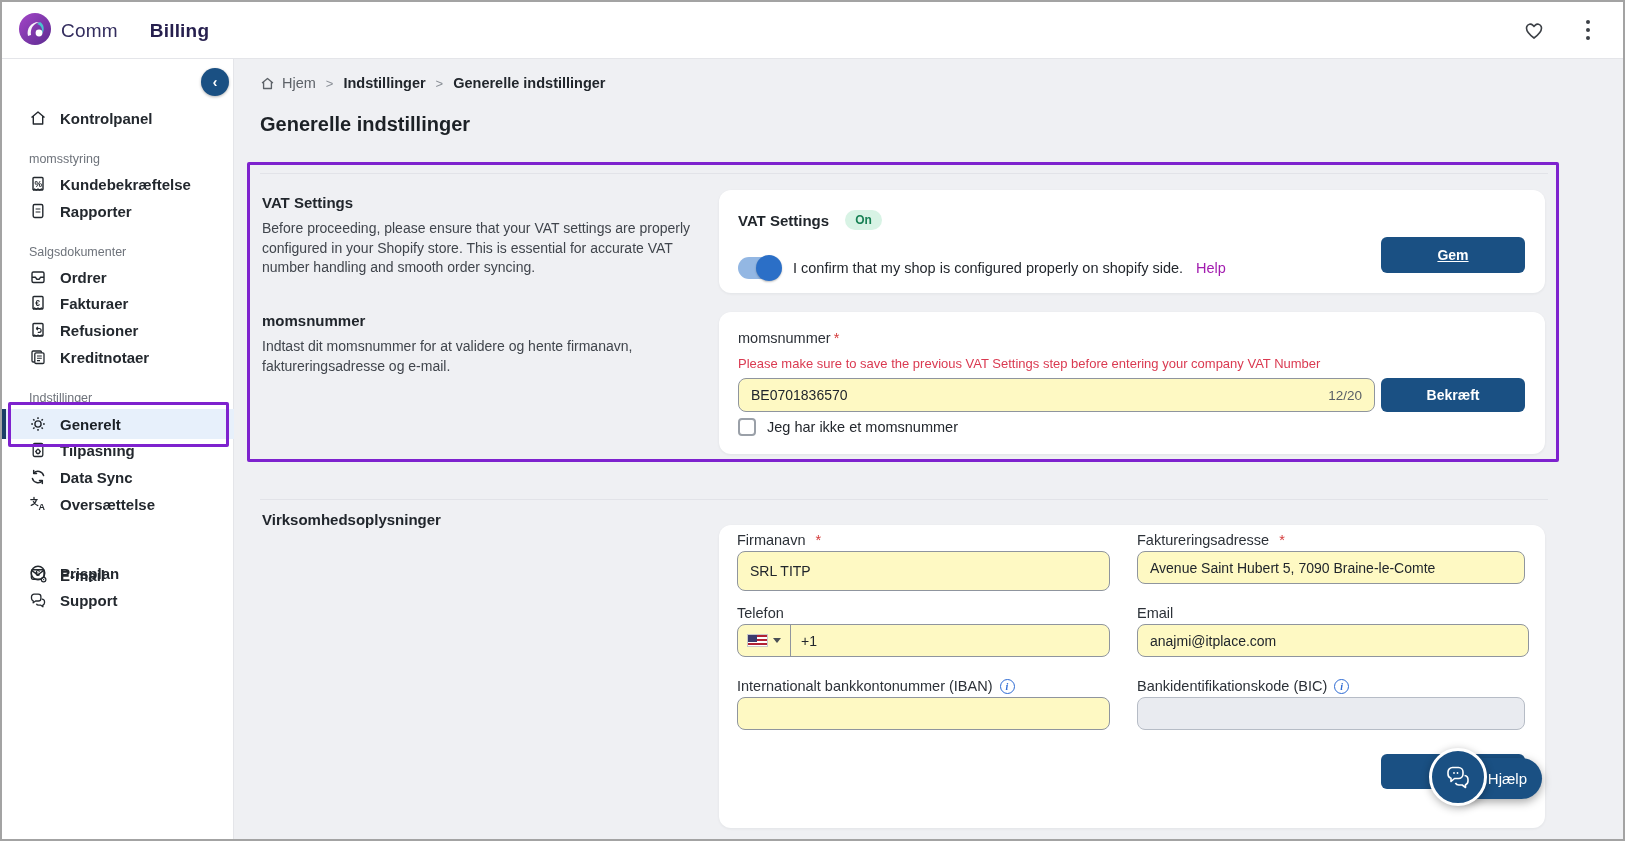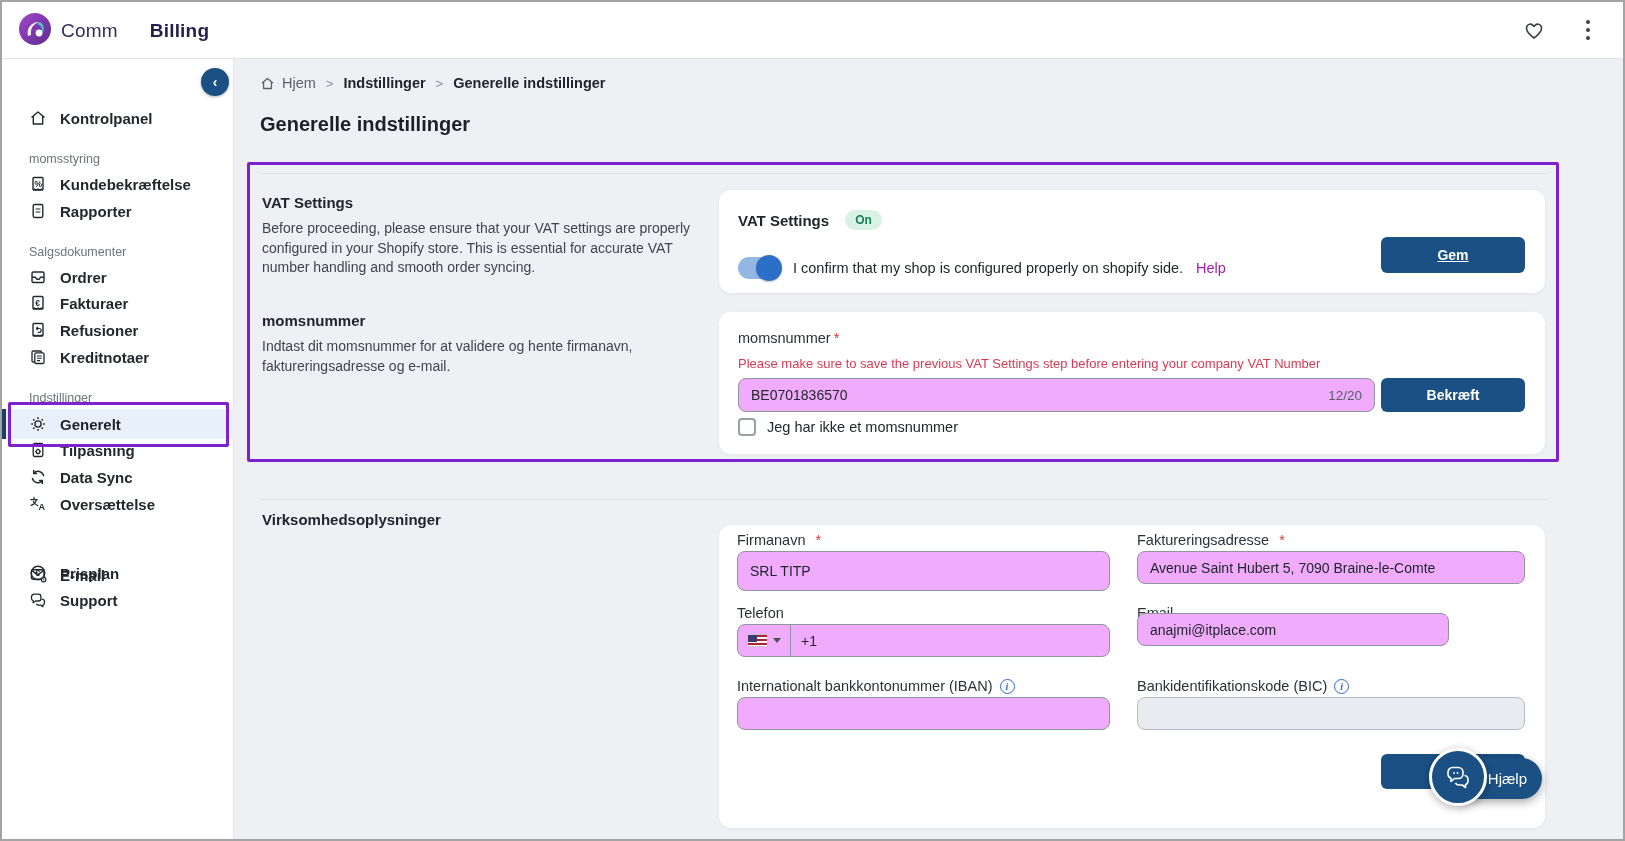--- a/index.html
+++ b/index.html
@@ -64,21 +64,21 @@
                   background:#2b6fc7; box-shadow:0 1px 2px rgba(0,0,0,.25); }
   .confirm-text { font-size:14.5px; color:#23272d; }
   .link { color:#a21caf; cursor:pointer; font-size:14.5px; }
   .btn { position:absolute; background:#1a5083; color:#fff; font-weight:700; font-size:14px;
          border:none; border-radius:6px; cursor:pointer; font-family:"Liberation Sans",sans-serif; }
 
   
   .field-label { font-size:14.5px; color:#2c3138; font-weight:400; }
   .req { color:#d43a3a; margin-left:3px; }
   .warning-text { position:absolute; left:19px; top:44px; font-size:13px; color:#da3a51; }
-  .input-wrap { position:absolute; display:flex; align-items:center; background:#f0abfc;
+  .input-wrap { position:absolute; display:flex; align-items:center; background:#fef9c3;
                 border:1px solid #8f959e; border-radius:8px; padding:0 12px; }
   .input-wrap input { flex:1; border:none; outline:none; font-size:14px; color:#21262c;
                       font-family:"Liberation Sans",sans-serif; background:transparent; min-width:0; }
   .counter { font-size:13.5px; color:#595f66; margin-left:8px; }
   .checkbox-row { position:absolute; left:19px; top:106px; display:flex; align-items:center; gap:11px; }
   .checkbox { width:18px; height:18px; border:2px solid #9aa0a8; border-radius:4px; background:#fff; cursor:pointer; }
   .checkbox-label { font-size:14.5px; color:#23272d; }
 
   
   .form-label { position:absolute; font-size:14.5px; color:#2c3138; display:flex; align-items:center; gap:7px; }
@@ -360,21 +360,21 @@
         <span class="flag-zone">
           <span class="us-flag"></span>
           <span class="caret"></span>
         </span>
         <input type="text" value="+1" style="">
       </div>
 
       <div class="form-label" style="left:418px; top:80px;">
         <span>Email</span>
       </div>
-      <div class="input-wrap" style="left:418px; top:88px; width:312px; height:33px;">
+      <div class="input-wrap" style="left:418px; top:99px; width:392px; height:33px;">
         <input type="text" value="anajmi@itplace.com" style="">
       </div>
 
       <div class="form-label" style="left:18px; top:153px;">
         <span>Internationalt bankkontonummer (IBAN)</span>
         <span class="info-icon">i</span>
       </div>
       <div class="input-wrap" style="left:18px; top:172px; width:373px; height:33px;">
         <input type="text" value="" style="">
       </div>

